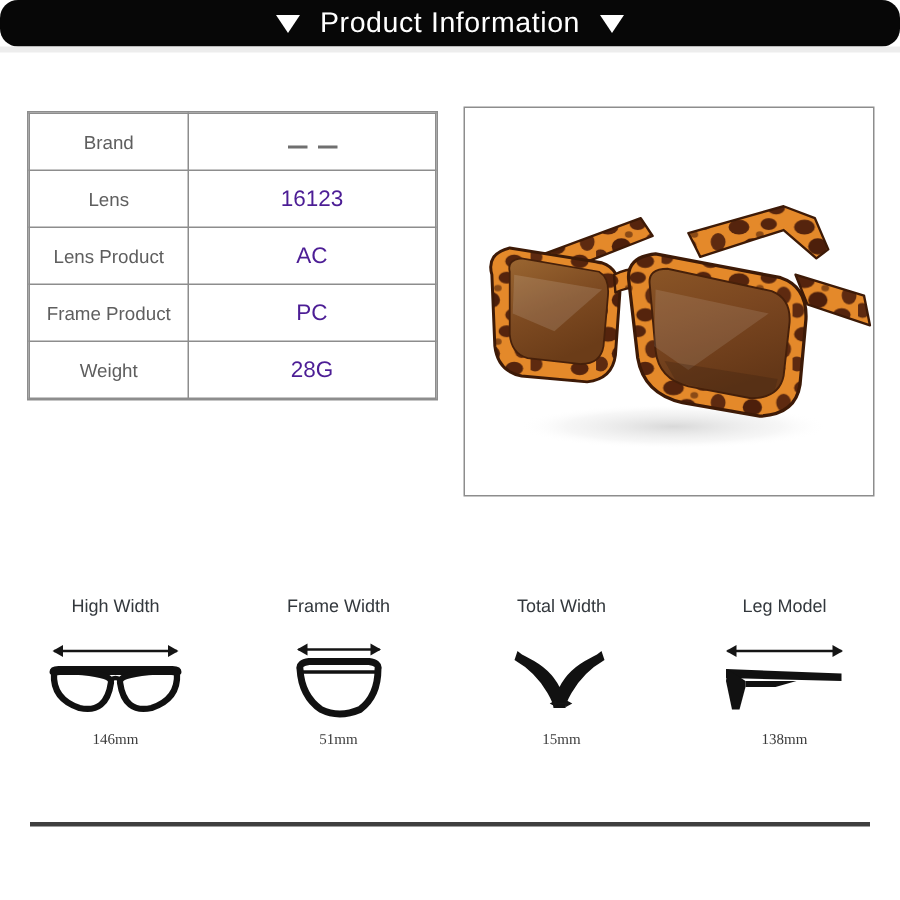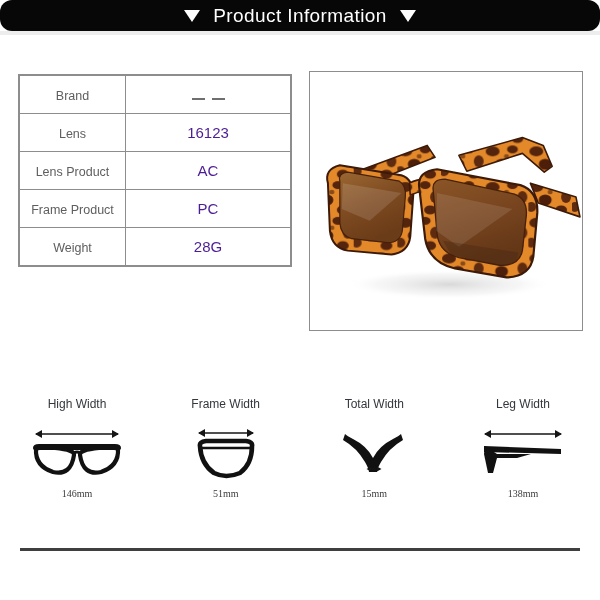--- a/index.html
+++ b/index.html
@@ -343,21 +343,21 @@
           <line x1="31" y1="45" x2="43" y2="45"></line>
           <path d="M34,42.5 L29.5,45 L34,47.5 Z" fill="#151515" stroke="none"></path>
           <path d="M40,42.5 L44.5,45 L40,47.5 Z" fill="#151515" stroke="none"></path>
         </g>
       </svg>
     </div>
     <span class="dim-value">15mm</span>
   </div>
 
   <div class="dim-cell">
-    <span class="dim-title">Leg Width</span>
+    <span class="dim-title">Leg Model</span>
     <div class="dim-art">
       <svg width="92" height="56" viewBox="0 0 92 56">
         <g stroke="#151515" stroke-width="1.6" fill="none">
           <line x1="8" y1="10" x2="84" y2="10"></line>
           <path d="M14,6 L7,10 L14,14 Z" fill="#151515" stroke="none"></path>
           <path d="M78,6 L85,10 L78,14 Z" fill="#151515" stroke="none"></path>
         </g>
         <path d="M7,22 L84,25 L84,30 L7,28 Z" fill="#111111"></path>
         <path d="M8,22 L20,30 L20,34 L16,49 L11,49 L7,30 Z" fill="#111111"></path>
         <path d="M20,30 L54,30 L40,34 L20,34 Z" fill="#111111"></path>

